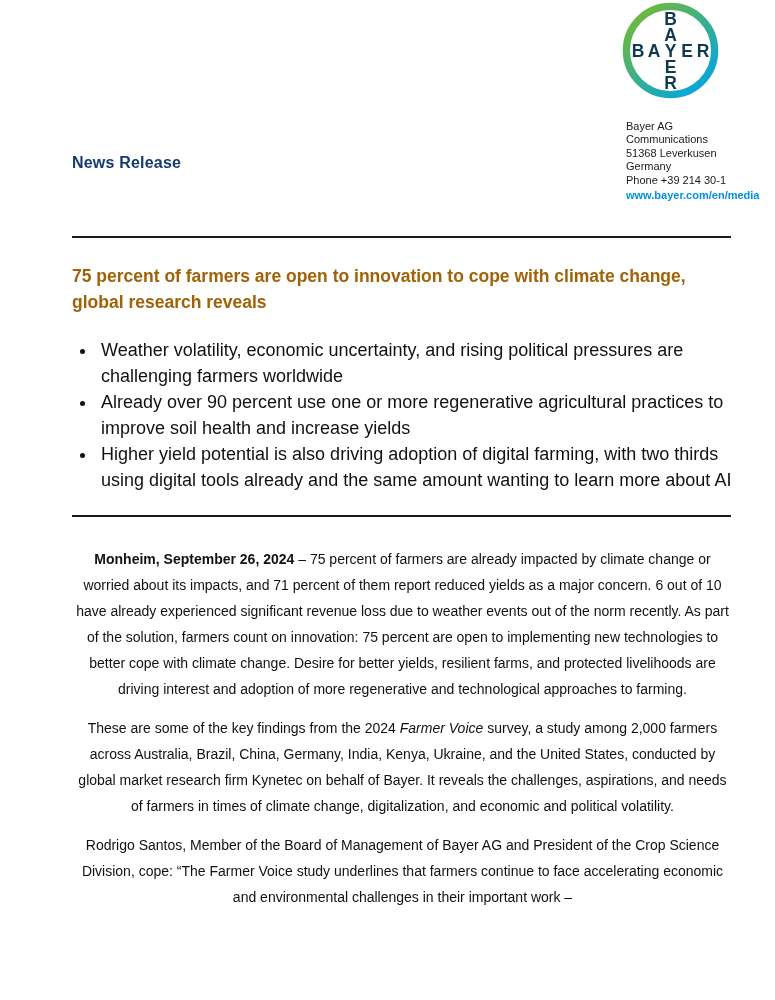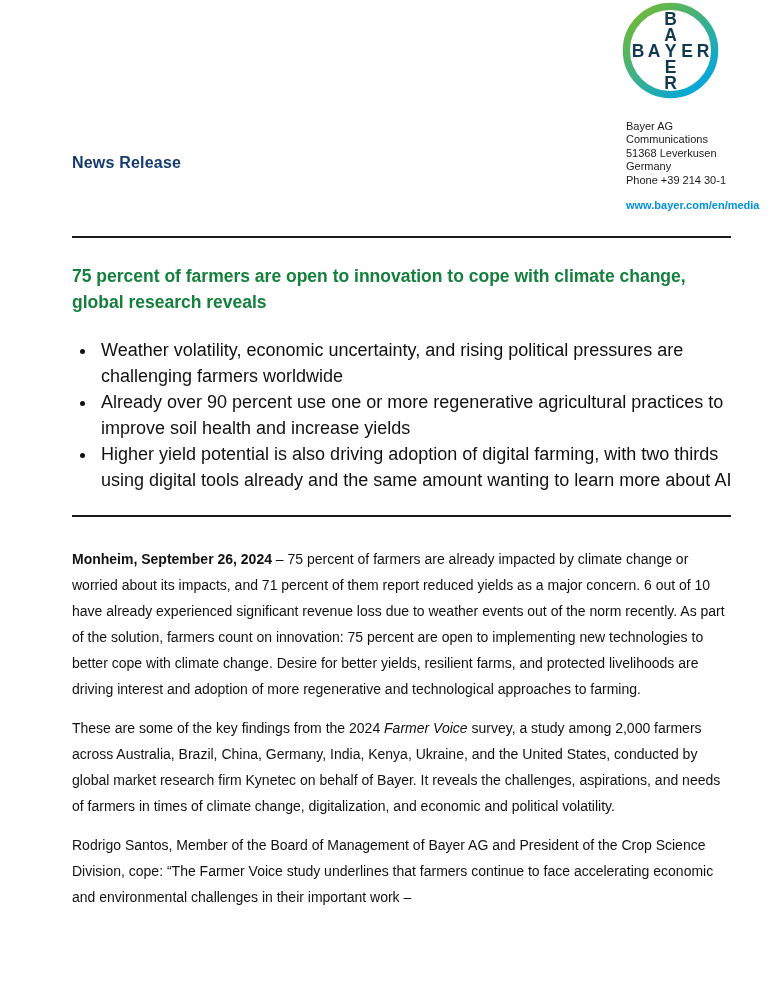--- a/index.html
+++ b/index.html
@@ -30,21 +30,21 @@
     position: absolute;
     left: 626px;
     top: 120px;
     font-size: 11px;
     line-height: 13.4px;
     color: #1a1a1a;
     white-space: nowrap;
   }
   .contact .media-link {
     display: block;
-    margin-top: 12px;
+    margin-top: 2px;
     color: #0091df;
     font-weight: 700;
     text-decoration: none;
     cursor: pointer;
   }
 
   
   .doc-title {
     position: absolute;
     left: 72px;
@@ -68,21 +68,21 @@
 
   
   .headline {
     position: absolute;
     left: 72px;
     top: 264px;
     width: 652px;
     font-size: 17.5px;
     font-weight: 700;
     line-height: 25.5px;
-    color: #15803d;
+    color: #a16207;
   }
 
   
   .bullets {
     position: absolute;
     left: 72px;
     top: 337px;
     width: 660px;
     font-size: 18px;
     line-height: 26px;
@@ -95,21 +95,21 @@
   
   .body-text {
     position: absolute;
     left: 72px;
     top: 546px;
     width: 661px;
     font-size: 14px;
     line-height: 26px;
     color: #111;
   }
-  .body-text p { margin-bottom: 13px; }
+  .body-text p { margin-bottom: 13px; text-align: center; }
   .body-text strong { font-weight: 700; }
   .body-text em { font-style: italic; }
 </style>
 </head>
 <body>
 
 <div class="page">
 
   <div class="logo-wrap">
     <svg viewBox="0 0 100 100" xmlns="http://www.w3.org/2000/svg">

